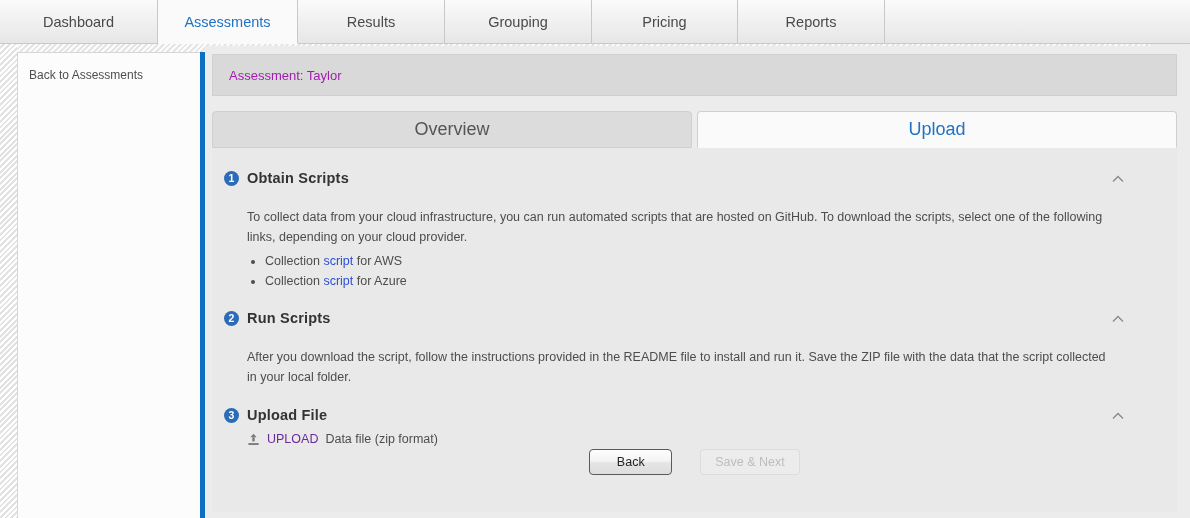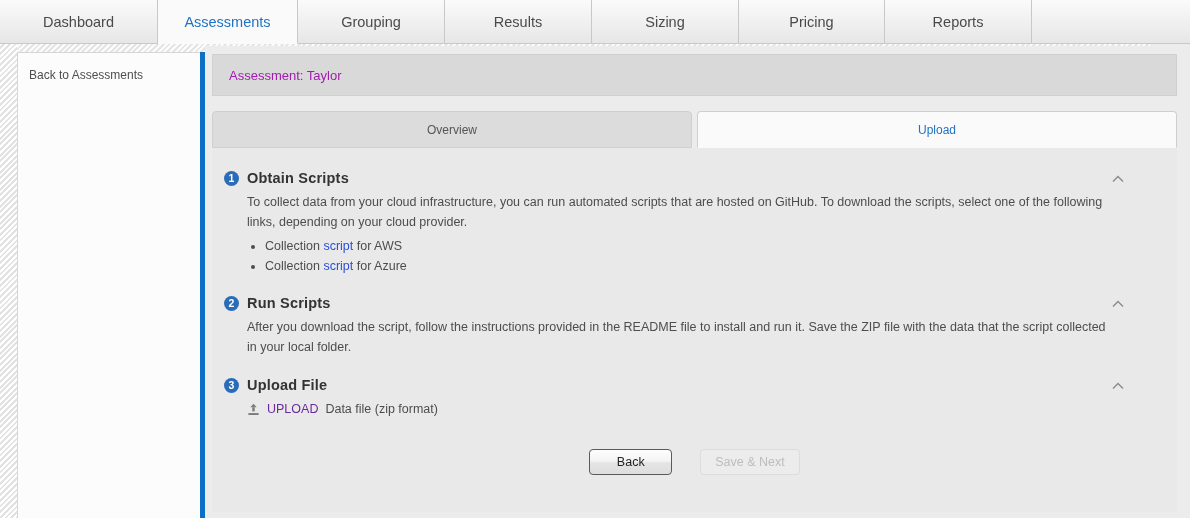--- a/index.html
+++ b/index.html
@@ -112,21 +112,21 @@
     width: 965px; height: 37px;
     display: flex;
     gap: 5px;
   }
   .stab {
     flex: 1 1 0;
     display: flex; align-items: center; justify-content: center;
     border: 1px solid #cfcfcf;
     border-radius: 4px 4px 0 0;
     box-sizing: border-box;
-    font-size: 12px;
+    font-size: 18px;
     background: #dcdcdc;
     color: #555;
     cursor: pointer;
     user-select: none;
   }
   .stab.active {
     background: #fafafa;
     color: #1f72c4;
     border-bottom-color: #fafafa;
   }
@@ -172,21 +172,21 @@
     cursor: pointer;
   }
   .chevron svg { display: block; }
   .step-body {
     padding-left: 35px;
     padding-right: 70px;
     font-size: 12.5px;
     color: #4d4d4d;
     line-height: 20px;
   }
-  .step-body p { margin: 6px 0 0 0; }
+  .step-body p { margin: 21px 0 0 0; }
   .bullets {
     margin: 4px 0 0 0;
     padding-left: 18px;
     list-style: disc;
   }
   .bullets li { line-height: 20px; margin: 0; }
   a.link { color: #2b4fd8; text-decoration: none; cursor: pointer; }
 
   .upload-row {
     display: flex; align-items: center;
@@ -253,27 +253,24 @@
   <div class="edge-right"></div>
 
   <div class="topbar">
     <div class="ttab" style="width:158px">
       <span>Dashboard</span>
     </div>
     <div class="ttab active" style="width:140px">
       <span>Assessments</span>
     </div>
     <div class="ttab" style="width:147px">
+      <span>Results</span>
+    </div>
+    <div class="ttab" style="width:147px">
       <span>Grouping</span>
-    </div>
-    <div class="ttab" style="width:147px">
-      <span>Results</span>
-    </div>
-    <div class="ttab" style="width:147px">
-      <span>Sizing</span>
     </div>
     <div class="ttab" style="width:146px">
       <span>Pricing</span>
     </div>
     <div class="ttab" style="width:147px">
       <span>Reports</span>
     </div>
     <div class="ttab spacer"></div>
   </div>
 

